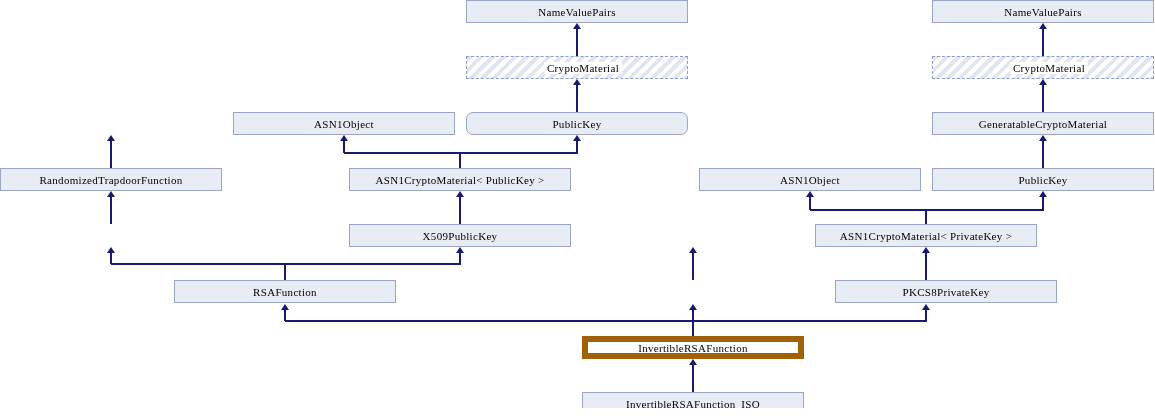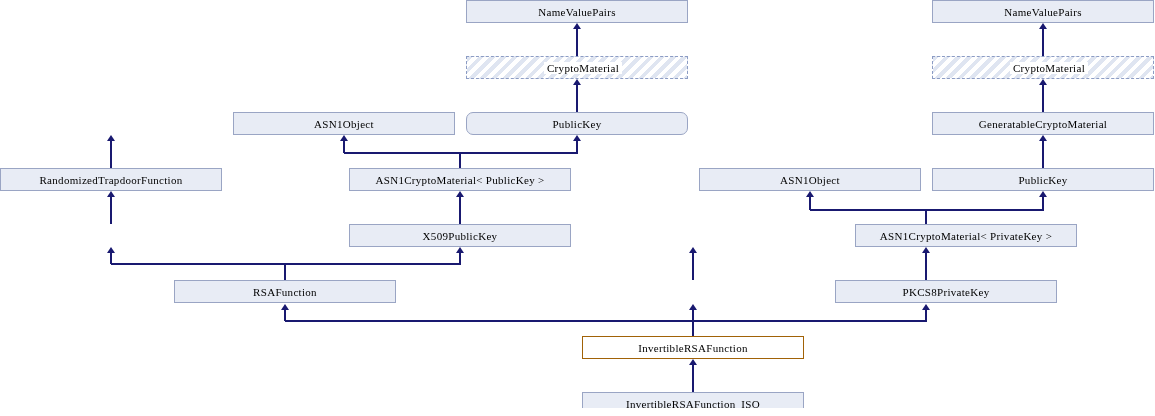--- a/index.html
+++ b/index.html
@@ -13,21 +13,21 @@
     border:1px solid #9AA5C4;background:#E8ECF5;
     display:flex;align-items:center;justify-content:center;
     letter-spacing:0.3px;white-space:nowrap;cursor:pointer;
   }
   .node.dashed{
     border:1px dashed #8C9CC4;
     background:repeating-linear-gradient(135deg,#DFE5F1 0 4px,#ffffff 4px 8px);
     cursor:default;
   }
   .node.dashed .lbl{background:#ffffff;padding:0 3px;margin-left:12px;}
-  .node.main{background:#ffffff;border:1px solid #a16207;cursor:default;}
+  .node.main{background:#ffffff;border:6px solid #a16207;cursor:default;}
   .lbl{display:inline-block;}
   
   .v{position:absolute;width:2px;background:#191970;}
   .h{position:absolute;height:2px;background:#191970;}
   .a{position:absolute;width:0;height:0;
      border-left:4px solid transparent;border-right:4px solid transparent;
      border-bottom:6px solid #191970;}
 </style>
 </head>
 <body>
@@ -63,21 +63,21 @@
     </div>
   <div class="node" style="left:699px;top:168px;">
       <span class="lbl">ASN1Object</span>
     </div>
   <div class="node" style="left:932px;top:168px;">
       <span class="lbl">PublicKey</span>
     </div>
   <div class="node" style="left:349px;top:224px;">
       <span class="lbl">X509PublicKey</span>
     </div>
-  <div class="node" style="left:815px;top:224px;margin-left:40px;">
+  <div class="node" style="left:815px;top:224px;">
       <span class="lbl">ASN1CryptoMaterial&lt; PrivateKey &gt;</span>
     </div>
   <div class="node" style="left:174px;top:280px;">
       <span class="lbl">RSAFunction</span>
     </div>
   <div class="node" style="left:835px;top:280px;">
       <span class="lbl">PKCS8PrivateKey</span>
     </div>
   <div class="node main" style="left:582px;top:336px;">
       <span class="lbl">InvertibleRSAFunction</span>

